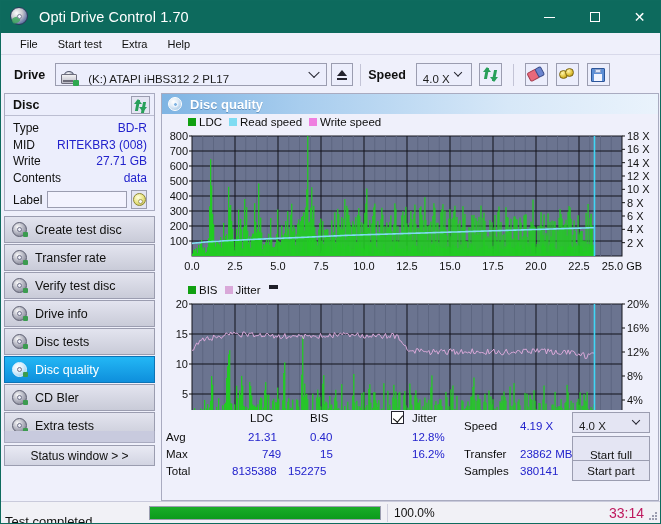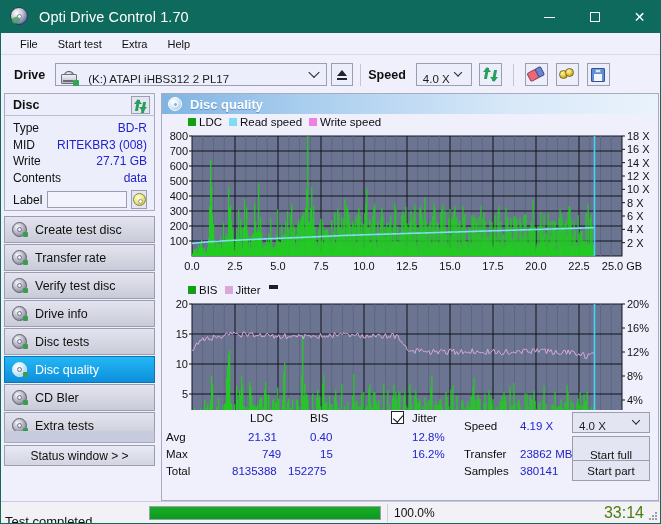--- a/index.html
+++ b/index.html
@@ -265,21 +265,21 @@
     background:#f1f1f6; border-top:1px solid #c9cadb;
     display:flex; align-items:center;
   }
   .sb-msg { font-size:13px; color:#10100f; margin-left:4px; width:144px;margin-top:18px; }
   .sb-progwrap {
     width:232px; height:14px; background:#ffffff; border:1px solid #9b9db0; position:relative;
   }
   .sb-prog { height:100%; background:linear-gradient(#19ad28,#0c9b1c); }
   .sb-sep { width:1px; height:18px; background:#cfd0de; margin:0 6px; }
   .sb-pct { font-size:12px; color:#10100f; width:60px; }
-  .sb-time { font-size:16px; color:#4d7c0f; margin-left:auto; margin-right:16px; }
+  .sb-time { font-size:14px; color:#be185d; margin-left:auto; margin-right:16px; }
   .grip { position:absolute; right:3px; bottom:3px; width:10px; height:10px; }
   .grip i { position:absolute; width:2px;height:2px;background:#9b9db0; }
 </style>
 </head>
 <body>
 
 <div id="app">
 
   <div class="titlebar">
     <div class="tb-icon">

